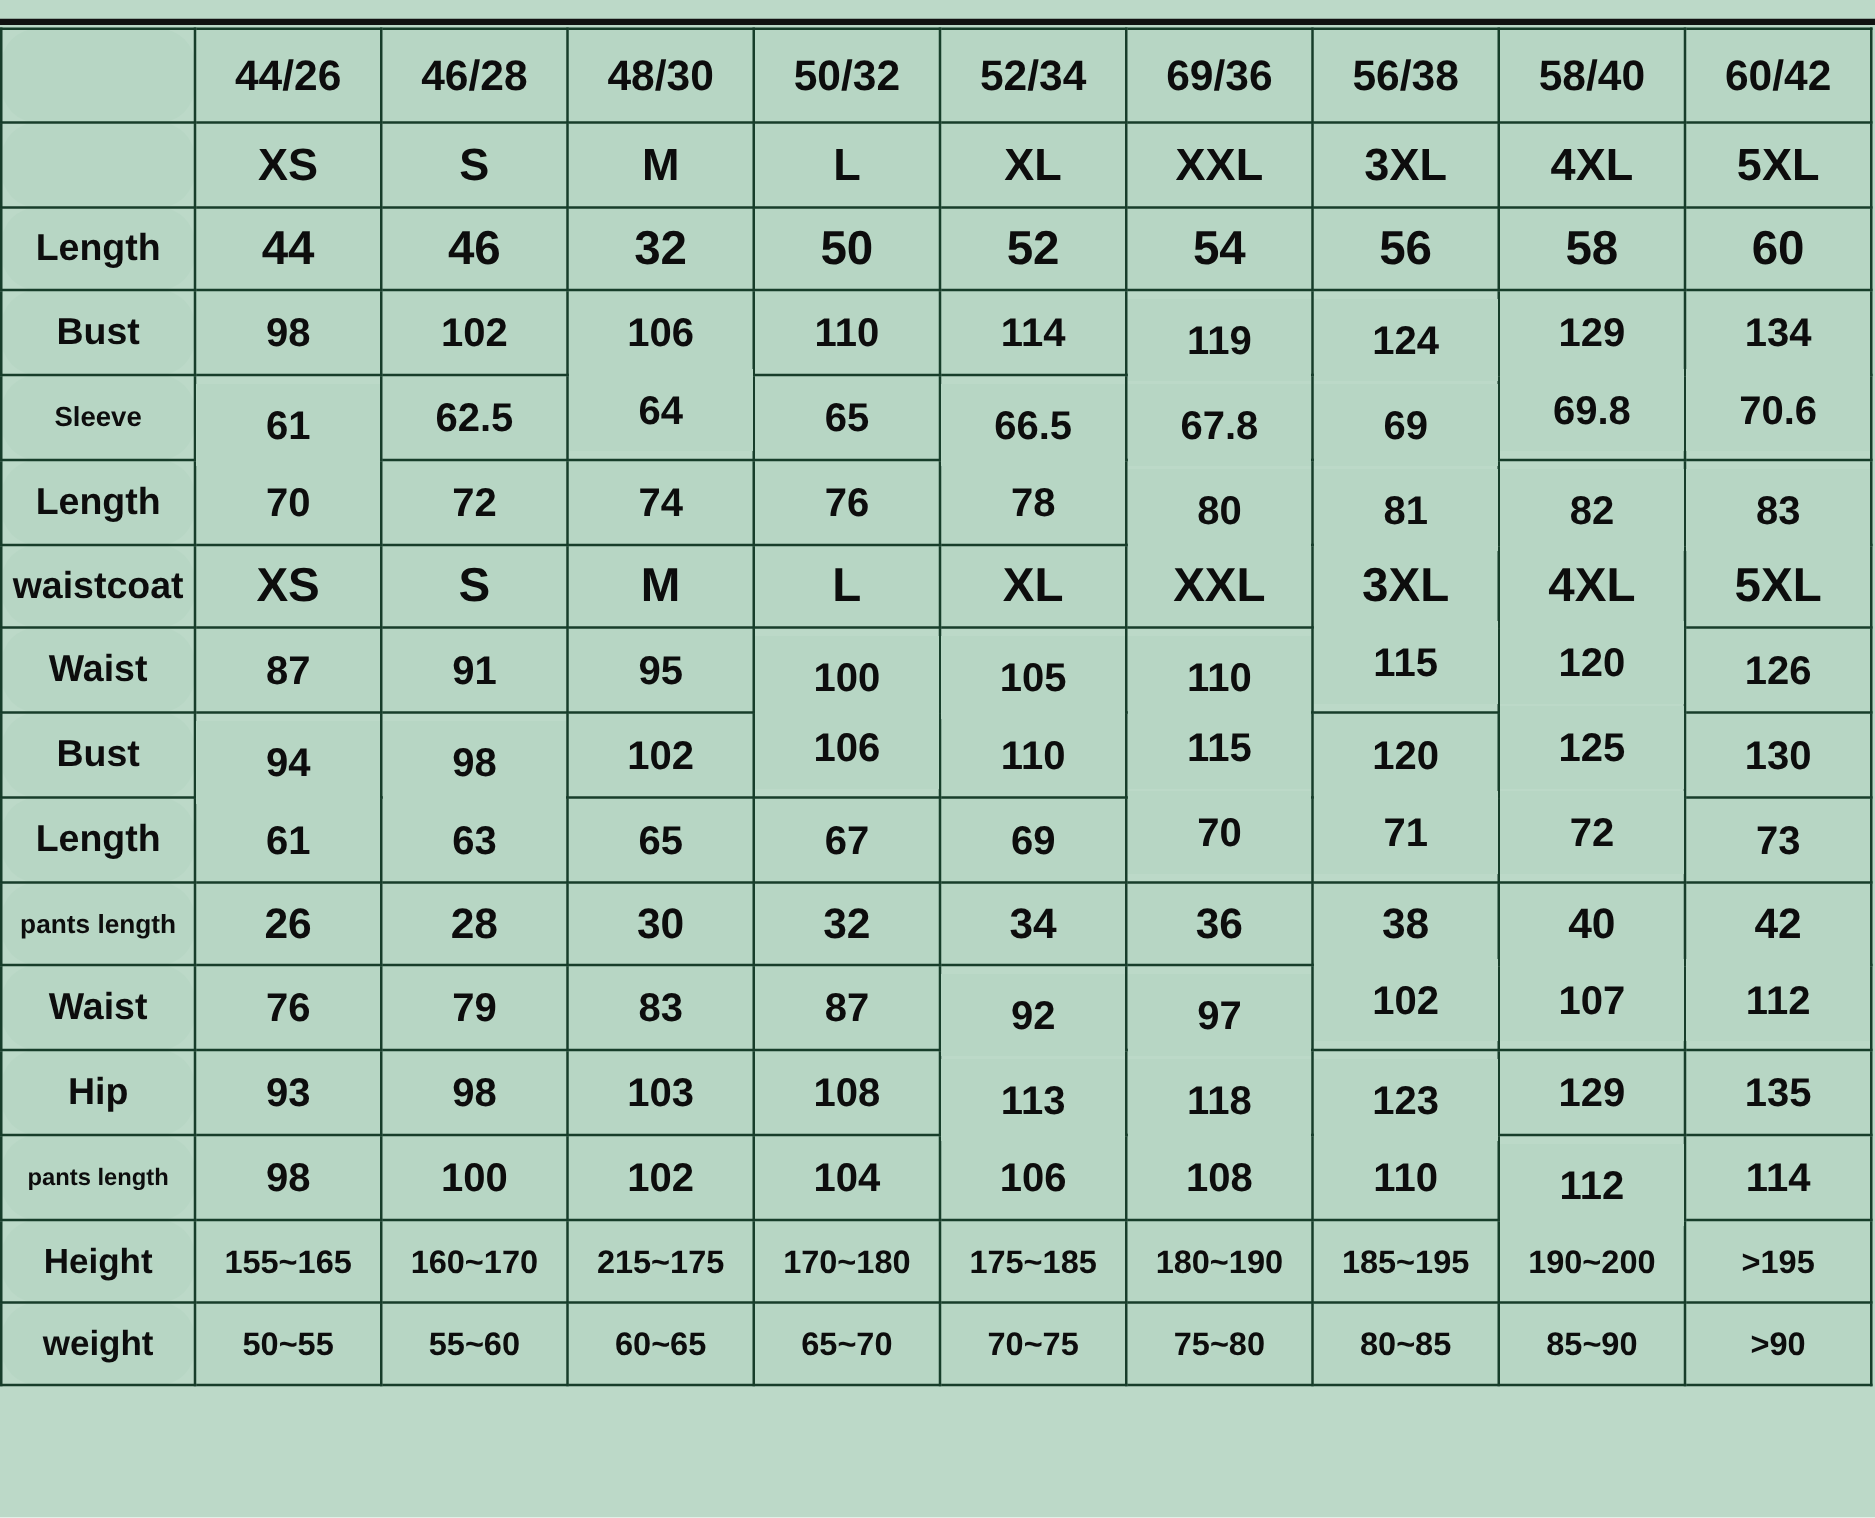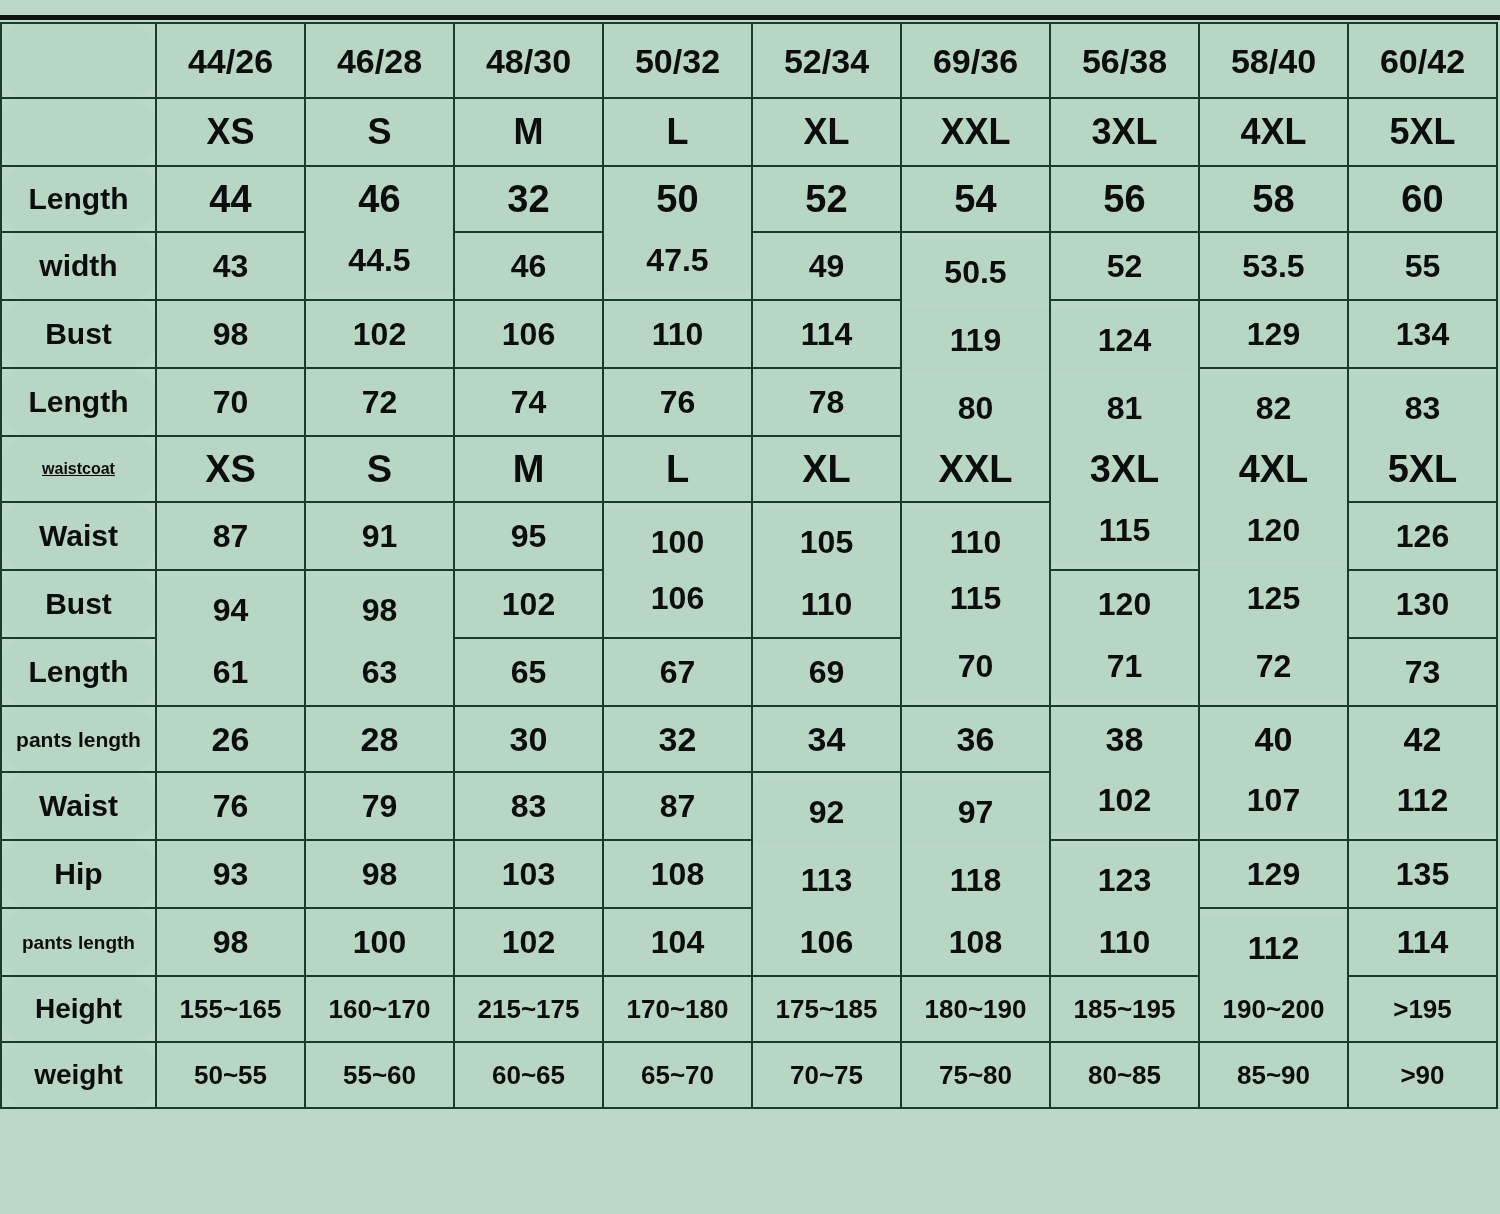--- a/index.html
+++ b/index.html
@@ -100,24 +100,23 @@
 
   tr.r-orange td {
     background: #f59c0d;
     font-size: 38px;
     font-weight: 700;
     color: #2a1d00;
     border-color: #8a5a00;
   }
   tr.r-orange td.label {
     font-weight: 400;
-    font-size: 16px;
+    font-size: 30px;
     background: #f59c0d;
     color: #241800;
-    text-decoration: underline;
   }
 
   tr.r-magenta td {
     background: #bb5cb2;
     font-size: 34px;
     font-weight: 700;
     color: #20102a;
     border-color: #6d2e68;
   }
   tr.r-magenta td.label {
@@ -209,46 +208,46 @@
         <td class="v">46</td>
         <td class="v">32</td>
         <td class="v">50</td>
         <td class="v">52</td>
         <td class="v">54</td>
         <td class="v">56</td>
         <td class="v">58</td>
         <td class="v">60</td>
       </tr>
 
-      <tr class="r-data h-data">
-        <td class="label">width</td>
-        <td class="v">43</td>
-        <td class="v nudge-up">44.5</td>
-        <td class="v">46</td>
-        <td class="v nudge-up">47.5</td>
-        <td class="v">49</td>
-        <td class="v nudge-down">50.5</td>
-        <td class="v">52</td>
-        <td class="v">53.5</td>
-        <td class="v">55</td>
-      </tr>
 
       <tr class="r-data h-data">
         <td class="label">Bust</td>
         <td class="v">98</td>
         <td class="v">102</td>
         <td class="v">106</td>
         <td class="v">110</td>
         <td class="v">114</td>
         <td class="v nudge-down">119</td>
         <td class="v nudge-down">124</td>
         <td class="v">129</td>
         <td class="v">134</td>
       </tr>
 
+      <tr class="r-data h-data">
+        <td class="label small">Sleeve</td>
+        <td class="v nudge-down">61</td>
+        <td class="v">62.5</td>
+        <td class="v nudge-up">64</td>
+        <td class="v">65</td>
+        <td class="v nudge-down">66.5</td>
+        <td class="v nudge-down">67.8</td>
+        <td class="v nudge-down">69</td>
+        <td class="v nudge-up">69.8</td>
+        <td class="v nudge-up">70.6</td>
+      </tr>
 
       <tr class="r-data h-data">
         <td class="label">Length</td>
         <td class="v">70</td>
         <td class="v">72</td>
         <td class="v">74</td>
         <td class="v">76</td>
         <td class="v">78</td>
         <td class="v nudge-down">80</td>
         <td class="v nudge-down">81</td>

